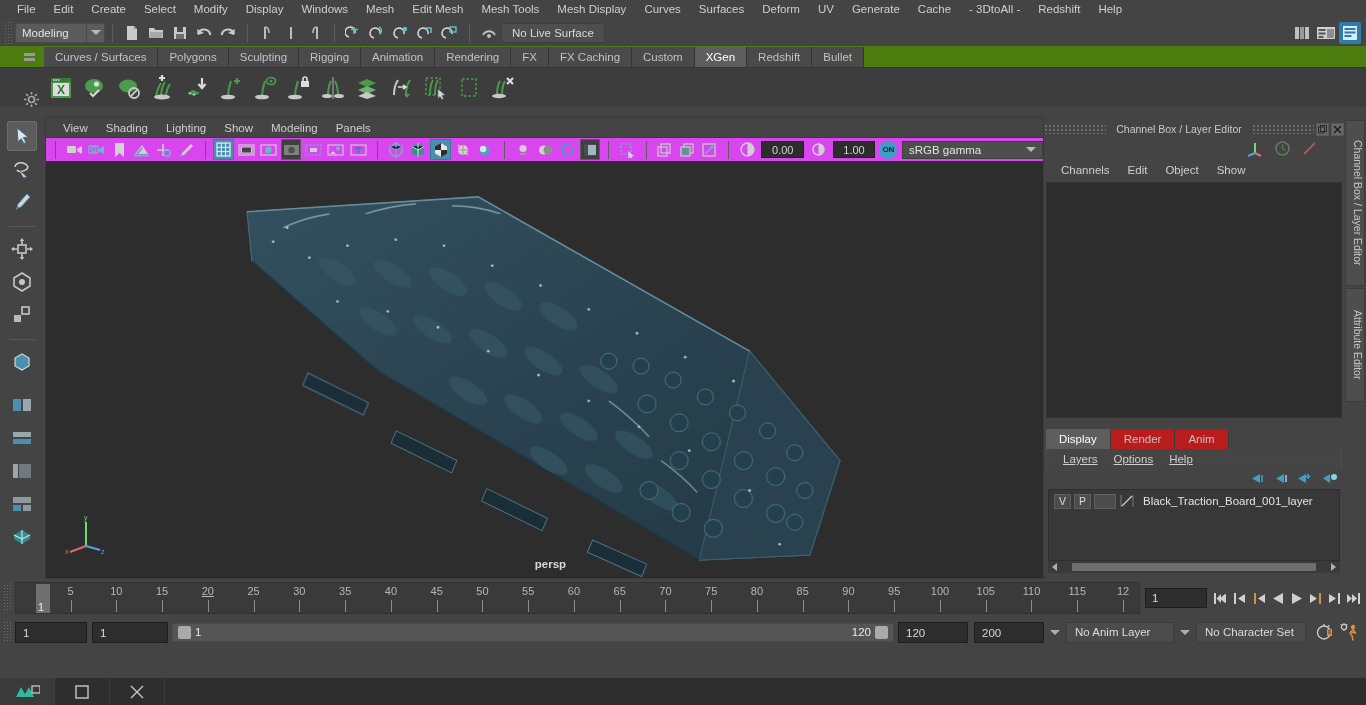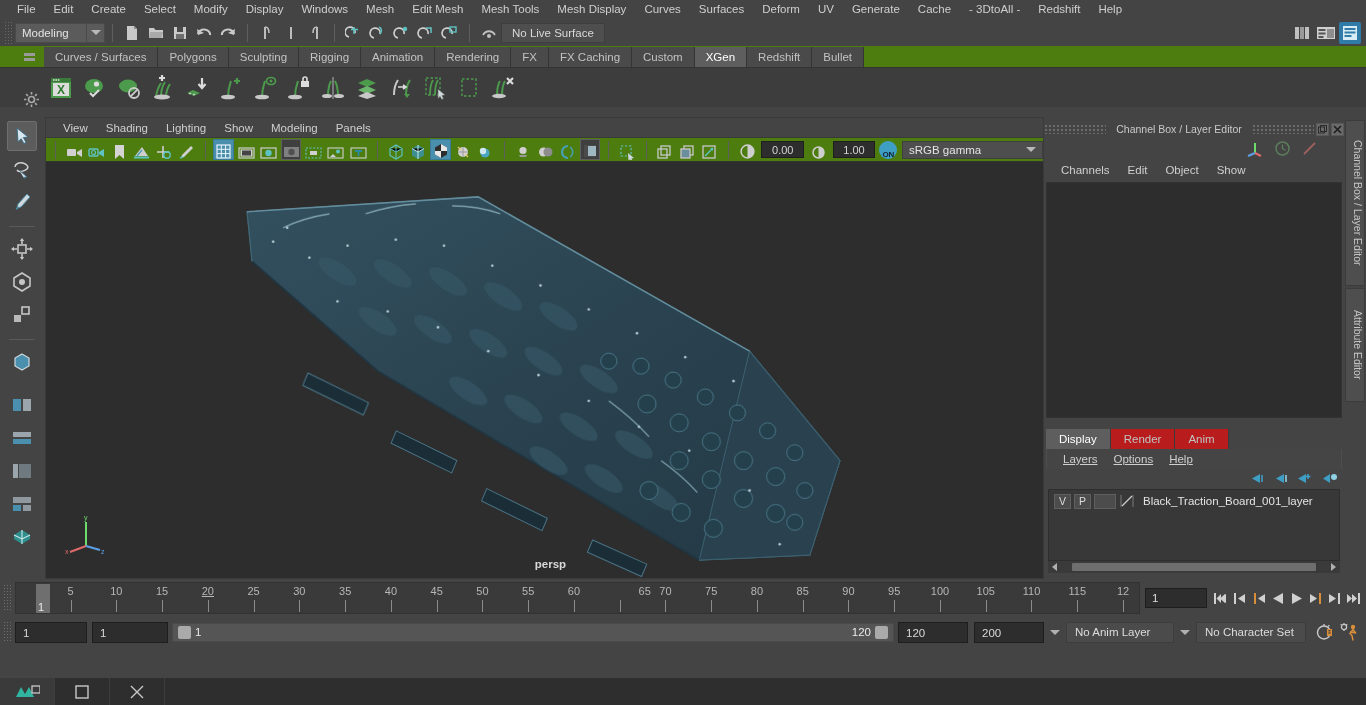--- a/index.html
+++ b/index.html
@@ -54,23 +54,23 @@
      border-radius:2px; }
   .tb.sel { background:#5c5c5c; border:1px solid #6e6e6e; }
   .tbsep { width:26px; height:1px; background:#5a5a5a; margin:6px 0 7px 0; }
 
   
   .vpwrap { position:absolute; left:45px; top:117px; right:322px; height:462px; background:#2b2b2b;
      border:1px solid #3a3a3a; }
   .vpmenu { height:20px; background:#444444; display:flex; align-items:center; padding-left:8px;
      border-bottom:1px solid #3a3a3a; }
   .vpmenu .mi { padding:0 9px; font-size:11.5px; color:#cfcfcf; line-height:20px; }
-  .vptools { height:24px; background:#4d7c0f; display:flex; align-items:center; padding-left:2px;
+  .vptools { height:24px; background:#d946ef; display:flex; align-items:center; padding-left:2px;
      border-bottom:1px solid #343434; }
-  .vi { width:21px; height:21px; display:flex; align-items:flex-end; justify-content:center; margin:17px 1px; }
+  .vi { width:21px; height:21px; display:flex; align-items:center; justify-content:center; margin:17px 1px; }
   .vi.on { background:#4a8fae; border:1px solid #3a7b98; }
   .vi.frame { border:1px solid #5e5e5e; background:#3f3f3f; }
   .numfield { width:44px; height:17px; background:#2d2d2d; border:1px solid #1f1f1f; color:#d4d4d4;
      font-size:11px; text-align:center; line-height:16px; margin:0 3px; }
   .gammasel { display:flex; align-items:center; height:18px; width:145px; background:#4e4e4e;
      border:1px solid #3e3e3e; margin-left:4px; }
   .gammasel .lbl { flex:1; padding-left:6px; font-size:11.5px; color:#e4e4e4; }
   .gammasel .arr { width:22px; height:16px; display:flex; align-items:center; justify-content:center; }
 
   .canvas { position:absolute; left:0; right:0; top:44px; bottom:0; background:#2d2d2d; overflow:hidden; }
@@ -1001,21 +1001,21 @@
         <div class="tlabel" style="left: 374.899px;">40</div>
         <div class="tick" style="left: 420.655px;"></div>
         <div class="tlabel" style="left: 420.655px;">45</div>
         <div class="tick" style="left: 466.412px;"></div>
         <div class="tlabel" style="left: 466.412px;">50</div>
         <div class="tick" style="left: 512.168px;"></div>
         <div class="tlabel" style="left: 512.168px;">55</div>
         <div class="tick" style="left: 557.924px;"></div>
         <div class="tlabel" style="left: 557.924px;">60</div>
         <div class="tick" style="left: 603.681px;"></div>
-        <div class="tlabel" style="left: 603.681px; margin-left: 25px;">65</div>
+        <div class="tlabel" style="left: 603.681px;">65</div>
         <div class="tick" style="left: 649.437px;"></div>
         <div class="tlabel" style="left: 649.437px;">70</div>
         <div class="tick" style="left: 695.193px;"></div>
         <div class="tlabel" style="left: 695.193px;">75</div>
         <div class="tick" style="left: 740.95px;"></div>
         <div class="tlabel" style="left: 740.95px;">80</div>
         <div class="tick" style="left: 786.706px;"></div>
         <div class="tlabel" style="left: 786.706px;">85</div>
         <div class="tick" style="left: 832.462px;"></div>
         <div class="tlabel" style="left: 832.462px;">90</div>

